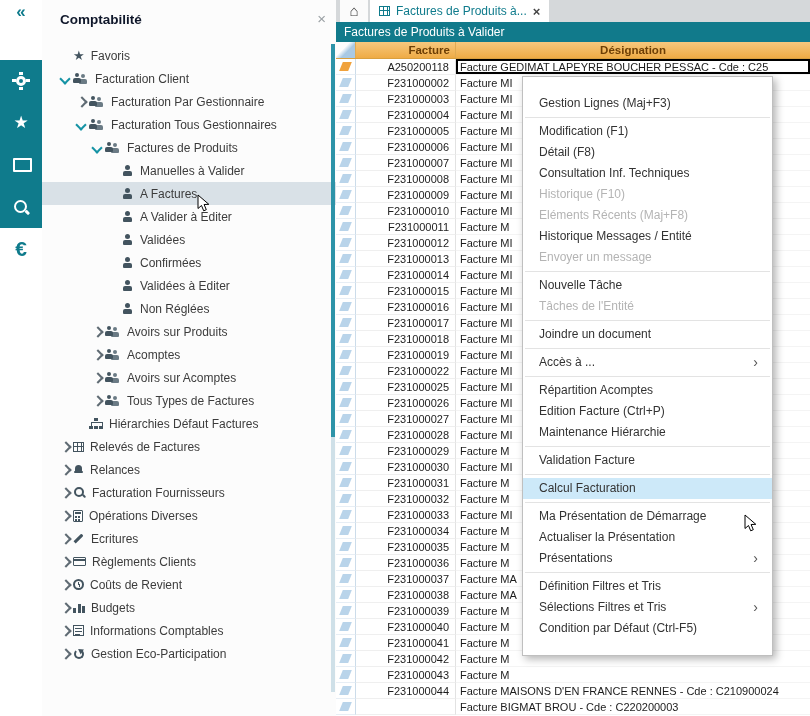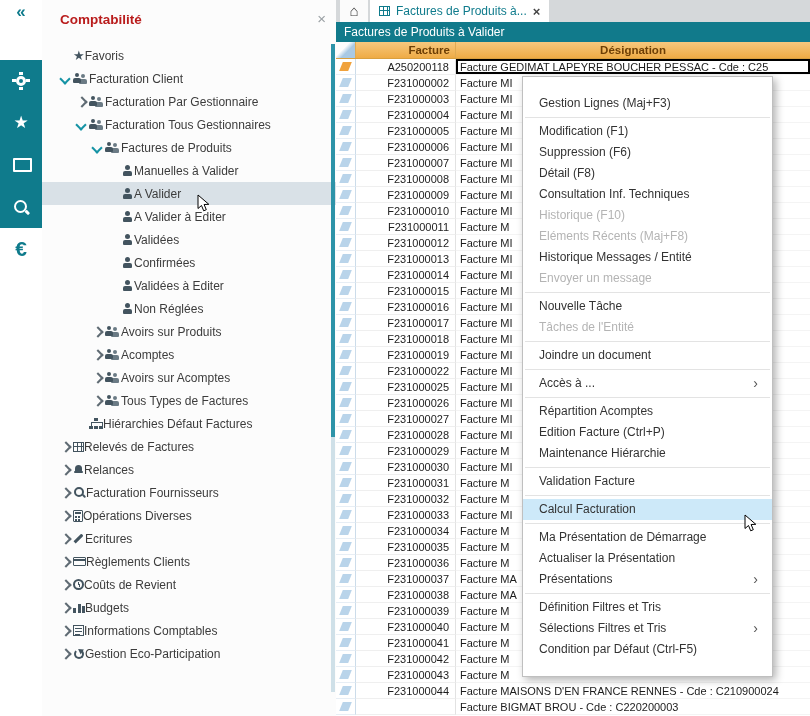--- a/index.html
+++ b/index.html
@@ -34,26 +34,26 @@
   .tile .search-icon { width:17px; height:17px; }
   .tile .search-icon::before { width:9px; height:9px; border-width:2.5px; }
   .tile .search-icon::after { left:12px; top:12px; width:5px; height:2.5px; }
 
   .euro-icon::before { content:"€"; font-size:21px; font-weight:bold; line-height:1; }
   .home-icon::before { content:"⌂"; font-size:15px; color:#3a3a3a; line-height:1; }
 
   
   #sidebar { position:absolute; left:42px; top:0; width:294px; height:716px; background:#fcfcfc; }
   #sidebar-header { position:relative; height:44px; }
-  #sidebar-title { position:absolute; left:18px; top:12px; font-size:13.5px; font-weight:bold; color:#b91c1c; }
+  #sidebar-title { position:absolute; left:18px; top:12px; font-size:13.5px; font-weight:bold; color:#0f172a; }
   #sidebar-close { position:absolute; right:10px; top:10px; font-size:15px; color:#9aa0a4; cursor:default; }
 
   .tree-item { display:flex; align-items:center; height:23px; padding-left:calc(16px + var(--lvl)*16px); font-size:12px; color:#3c3c3c; }
   .tree-item.selected { background:#d9e1e7; }
-  .tree-item .lbl { white-space:nowrap; }
+  .tree-item .lbl { margin-left:6px; white-space:nowrap; }
   .chev { width:14px; height:14px; position:relative; flex:none; margin-right:1px; }
   .chev.down::before { content:""; position:absolute; left:3px; top:3px; width:6px; height:6px; border-right:2px solid #1593a5; border-bottom:2px solid #1593a5; transform:rotate(45deg); }
   .chev.right::before { content:""; position:absolute; left:4px; top:3px; width:6px; height:6px; border-right:2px solid #5f6b73; border-bottom:2px solid #5f6b73; transform:rotate(-45deg); }
 
   
   .tree .icon { color:#43545f; }
   .people-icon { width:16px; height:12px; }
   .people-icon::before { content:""; position:absolute; left:2px; top:0; width:4px; height:4px; border-radius:50%; background:#43545f; box-shadow:6px 1px 0 #6b7b85; }
   .people-icon::after { content:""; position:absolute; left:0; top:5px; width:8px; height:5px; border-radius:2px 2px 1px 1px; background:#43545f; box-shadow:6px 1px 0 #6b7b85; }
 
@@ -206,21 +206,21 @@
           <span class="lbl">Factures de Produits</span>
         </div>
         <div class="tree-item" style="--lvl: 3;">
           <span class="chev none"></span>
           <span class="icon person-icon"></span>
           <span class="lbl">Manuelles à Valider</span>
         </div>
         <div class="tree-item selected" style="--lvl: 3;">
           <span class="chev none"></span>
           <span class="icon person-icon"></span>
-          <span class="lbl">A Valider</span>
+          <span class="lbl">A Factures</span>
         </div>
         <div class="tree-item" style="--lvl: 3;">
           <span class="chev none"></span>
           <span class="icon person-icon"></span>
           <span class="lbl">A Valider à Editer</span>
         </div>
         <div class="tree-item" style="--lvl: 3;">
           <span class="chev none"></span>
           <span class="icon person-icon"></span>
           <span class="lbl">Validées</span>
@@ -628,23 +628,20 @@
       </div>
   </div>
 
   <div id="context-menu">
       <div class="mitem">
         <span class="mlbl">Gestion Lignes (Maj+F3)</span>
       </div>
       <div class="msep"></div>
       <div class="mitem">
         <span class="mlbl">Modification (F1)</span>
-      </div>
-      <div class="mitem">
-        <span class="mlbl">Suppression (F6)</span>
       </div>
       <div class="mitem">
         <span class="mlbl">Détail (F8)</span>
       </div>
       <div class="mitem">
         <span class="mlbl">Consultation Inf. Techniques</span>
       </div>
       <div class="mitem disabled">
         <span class="mlbl">Historique (F10)</span>
       </div>

